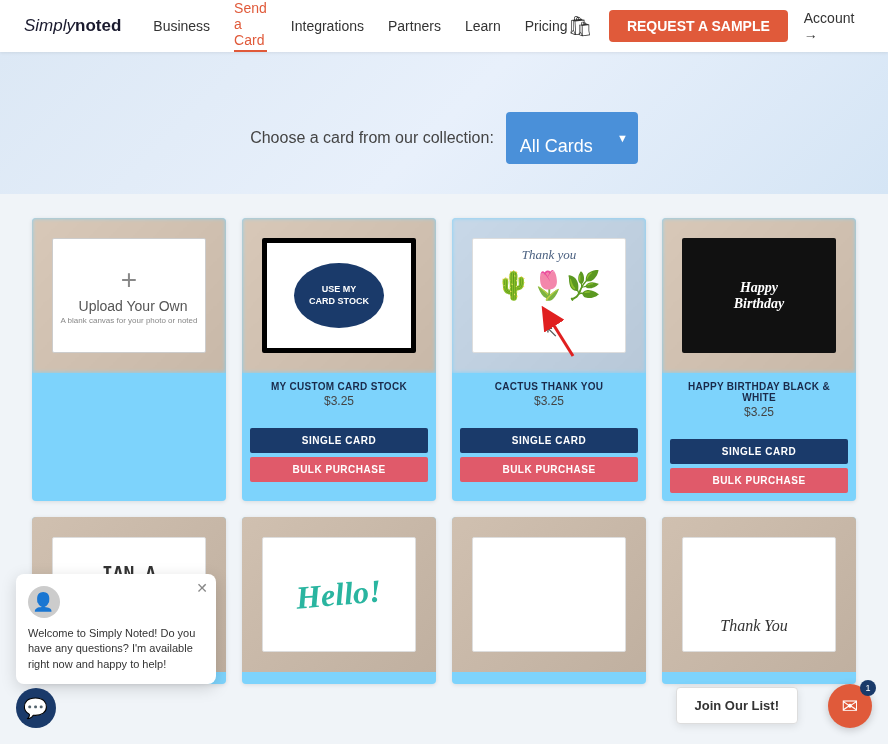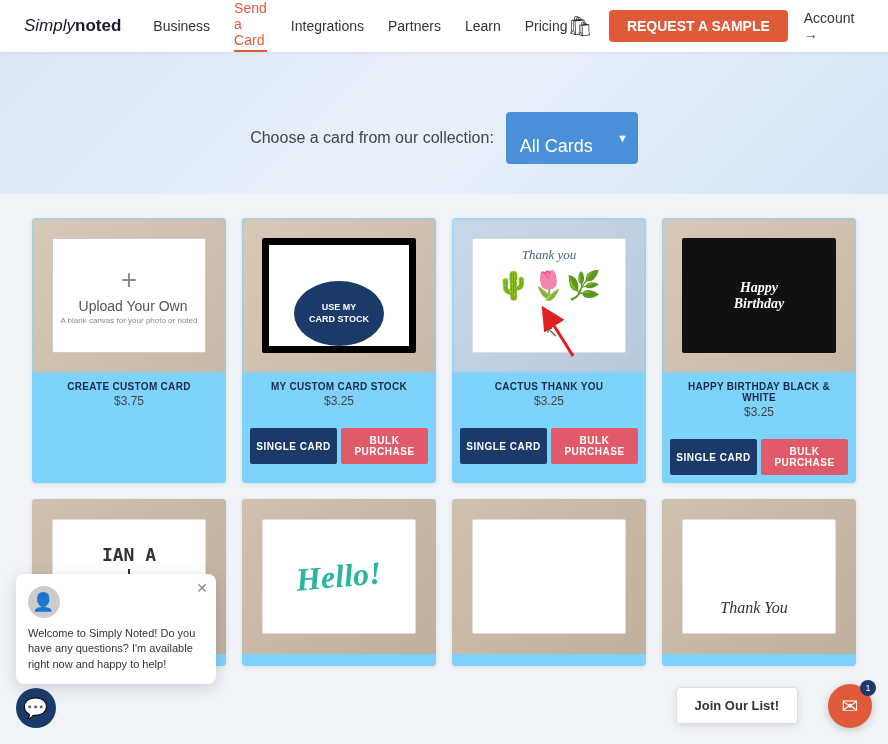--- a/index.html
+++ b/index.html
@@ -203,24 +203,24 @@
     }
 
     
     .card-stock-bg {
       background: linear-gradient(135deg, #d8c8b8, #c8b8a8);
     }
     .card-stock-inner {
       position: absolute;
       inset: 20px;
       background: #fff;
-      border: 7px solid #000000;
-      border-radius: 2px;
-      display: flex;
-      align-items: flex-end;
+      border: 5px solid #000000;
+      border-radius: 2px;
+      display: flex;
+      align-items: center;
       justify-content: center;
     }
     .blue-oval {
       background: #1a3a6a;
       border-radius: 50%;
       width: 90px;
       height: 65px;
       display: flex;
       align-items: center;
       justify-content: center;
@@ -299,21 +299,21 @@
     .card-price {
       font-size: 12px;
       color: #444;
       margin-top: 2px;
     }
 
     
     .card-buttons {
       padding: 16px 8px 8px;
       display: flex;
-      flex-direction: row;
+      flex-direction: column;
       gap: 4px;
     }
     .btn-single {
       background: #1a3a6a;
       color: #fff;
       border: none;
       padding: 7px 4px;
       font-size: 10px;
       font-weight: 700;
       text-transform: uppercase;
@@ -549,24 +549,20 @@
 
   <div class="card-item">
     <div class="card-image">
       <div class="card-bg card-custom-bg"></div>
       <div class="card-custom-inner">
         <div class="plus-icon">+</div>
         <div class="upload-text">Upload Your Own</div>
         <div class="upload-subtext">A blank canvas for your photo or noted</div>
       </div>
     </div>
-    <div class="card-info">
-      <div class="card-name">CREATE CUSTOM CARD</div>
-      <div class="card-price">$3.75</div>
-    </div>
   </div>
 
   <div class="card-item">
     <div class="card-image">
       <div class="card-bg card-stock-bg"></div>
       <div class="card-stock-inner">
         <div class="blue-oval">
           <div class="blue-oval-text">USE MY<br>CARD STOCK</div>
         </div>
       </div>

